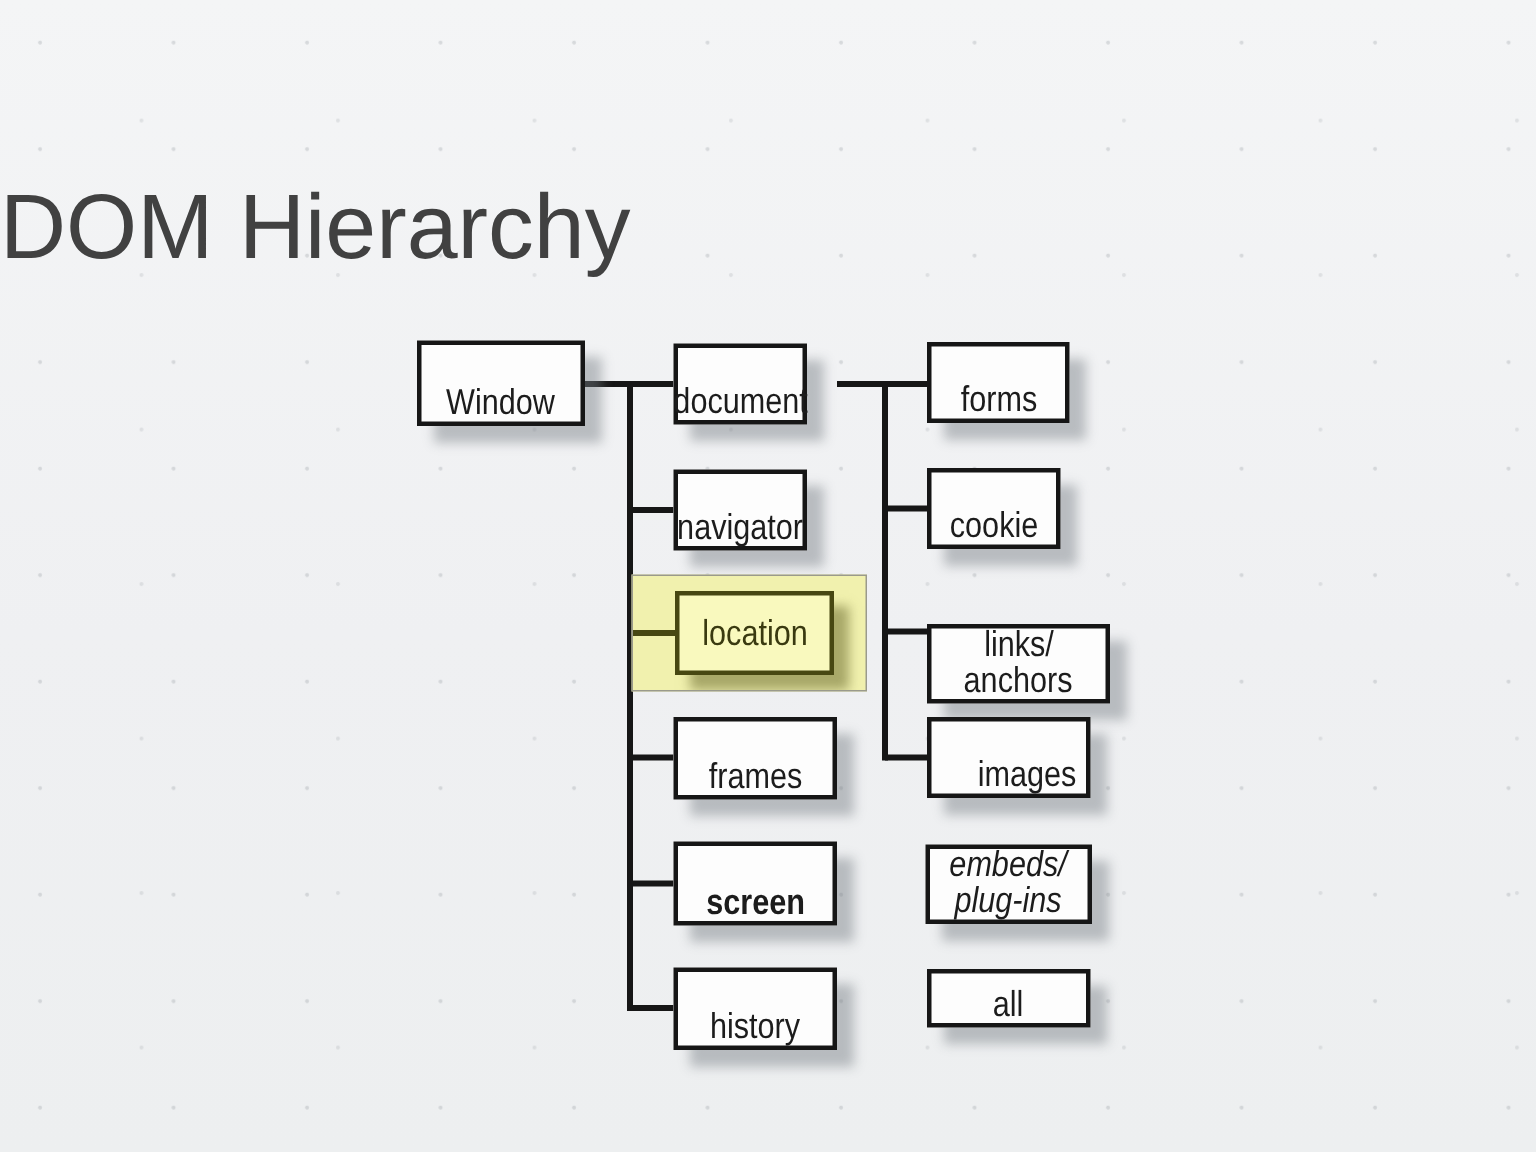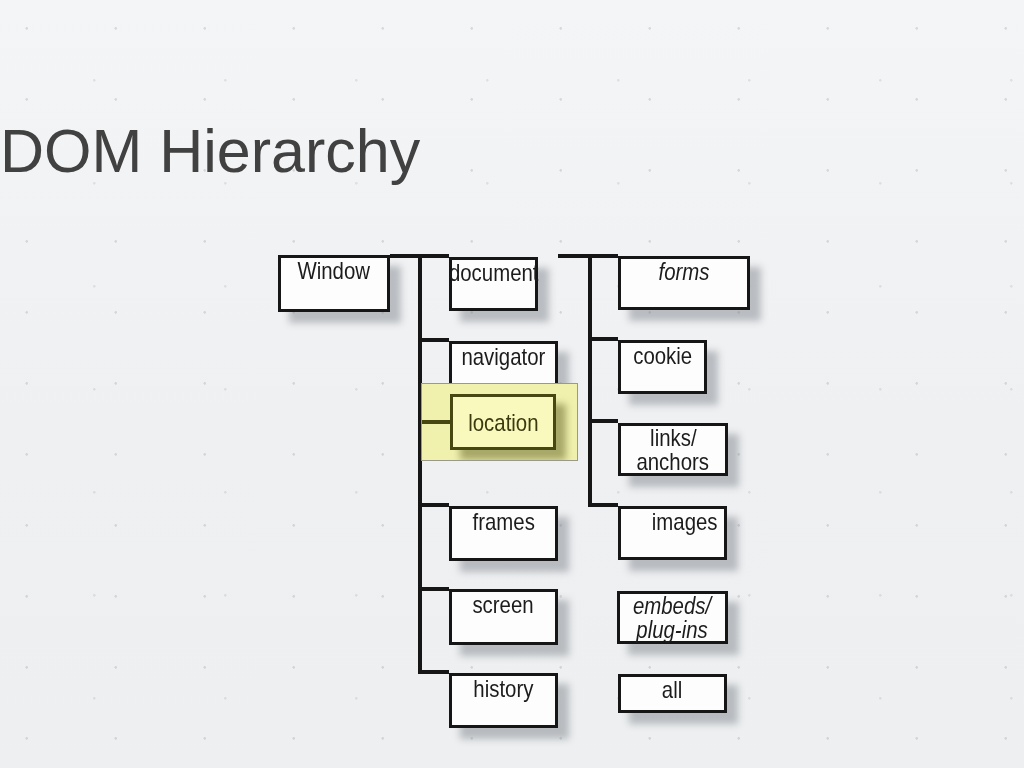--- a/index.html
+++ b/index.html
@@ -26,39 +26,38 @@
   .line {
     position: absolute; background: #161616;
   }
   
   .node {
     position: absolute;
     background: #fdfdfd;
     border: 3px solid #161616;
     box-shadow: 11px 11px 7px rgba(118,124,130,0.45);
     display: flex; flex-direction: column;
-    align-items: center; justify-content: flex-start;
+    align-items: center; justify-content: flex-end;
     box-sizing: border-box;
-    margin-top: 28px;
   }
   .node .lbl {
     display: block;
     font-size: 24px; line-height: 25px; color: #1c1c1c;
     transform: scaleX(0.85);
     white-space: nowrap;
   }
   #n-window        { left: 278px; top: 227px; width: 112px; height: 57px; }
   #n-document      { left: 449px; top: 229px; width: 89px; height: 54px; }
-  #n-navigator     { left: 449px; top: 313px; width: 109px; height: 54px; }
+  #n-navigator     { left: 449px; top: 313px; width: 89px; height: 54px; }
   #n-frames        { left: 449px; top: 478px; width: 109px; height: 55px; }
-  #n-screen        { left: 449px; top: 561px; width: 109px; height: 56px; }
+  #n-screen        { left: 449px; top: 561px; width: 109px; height: 56px; font-weight: bold; }
   #n-history       { left: 449px; top: 645px; width: 109px; height: 55px; }
-  #n-forms         { left: 618px; top: 228px; width: 132px; height: 54px; font-style: italic; }
+  #n-forms         { left: 618px; top: 228px; width: 95px; height: 54px; }
   #n-cookie        { left: 618px; top: 312px; width: 89px; height: 54px; }
-  #n-links-anchors { left: 618px; top: 395px; width: 110px; height: 53px; }
+  #n-links-anchors { left: 618px; top: 416px; width: 122px; height: 53px; }
   #n-images        { left: 618px; top: 478px; width: 109px; height: 54px; padding-left: 24px; }
   #n-embeds        { left: 617px; top: 563px; width: 111px; height: 53px; font-style: italic; }
   #n-all           { left: 618px; top: 646px; width: 109px; height: 39px; }
 
   
   .highlight-overlay {
     position: absolute; left: 421px; top: 383px; width: 157px; height: 78px;
     background: #f1f1ae;
     border: 1px solid #9a9a8c;
     box-sizing: border-box;

